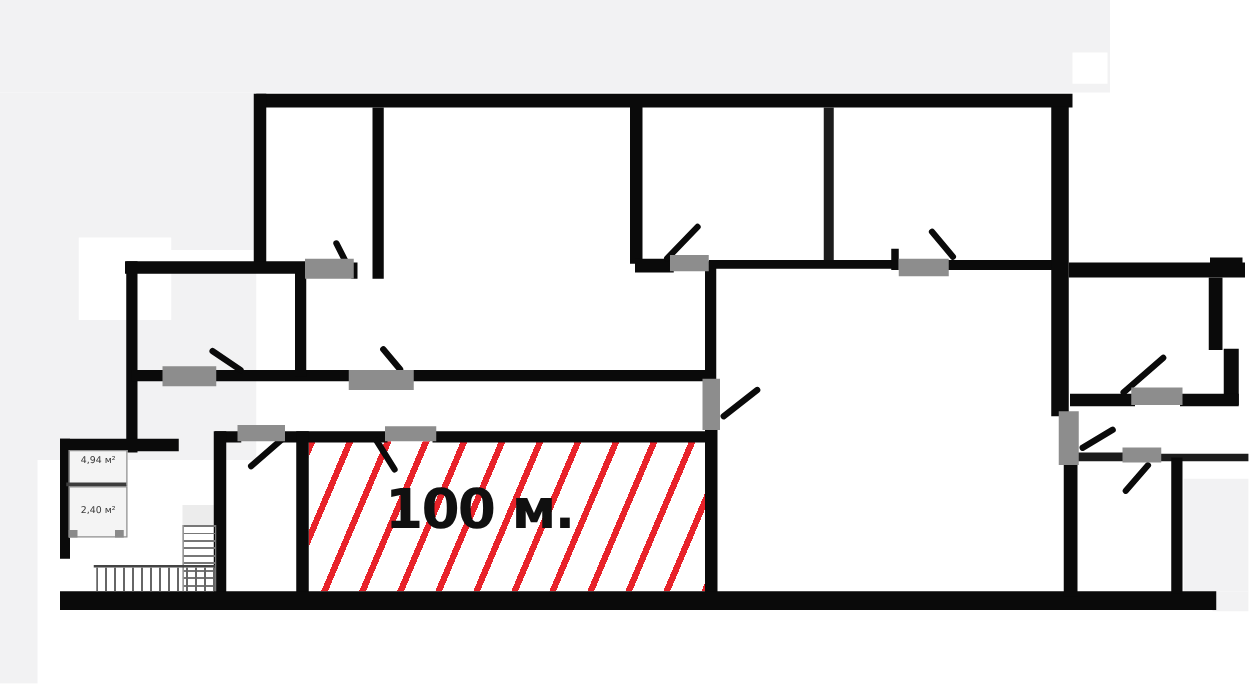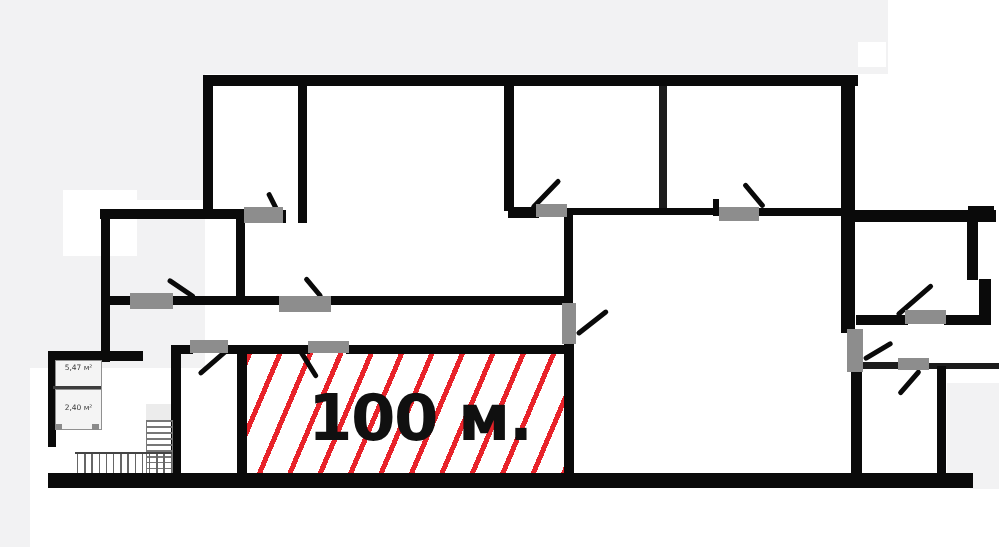--- a/index.html
+++ b/index.html
@@ -13,21 +13,21 @@
   .wall{position:absolute;background:var(--wall,#0a0a0a);z-index:2;}
   .wall.thin{background:#1c1c1c;}
   .door{position:absolute;background:var(--door-marker,#8d8d8d);z-index:4;}
   .swing{position:absolute;height:5px;background:var(--wall,#0a0a0a);border-radius:3px;transform-origin:0 50%;z-index:3;}
   .hatch{
     position:absolute;left:247px;top:353px;width:317px;height:120px;z-index:1;
     background:repeating-linear-gradient(113deg,var(--hatch-red,#e8232a) 0 5px,transparent 5px 28px);
   }
   .area-label{
     position:absolute;left:308px;top:386px;z-index:5;
-    font-size:64px;font-weight:bold;letter-spacing:-1.5px;line-height:1;
+    font-size:44px;font-weight:bold;letter-spacing:-1.5px;line-height:1;
     color:var(--area-label-text,#101010);white-space:nowrap;
   }
   .small-room{
     position:absolute;background:var(--small-room-fill,#f4f4f4);
     border:1px solid #909090;z-index:2;display:flex;align-items:flex-start;justify-content:center;
   }
   .small-room .lbl{
     font-size:7.5px;color:var(--small-label-text,#3a3a3a);line-height:1;white-space:nowrap;
   }
   .divider{position:absolute;background:#3c3c3c;z-index:3;}
@@ -117,21 +117,21 @@
   <div class="swing" style="left:199px;top:372px;width:37px;transform:rotate(-41deg);"></div>
   <div class="swing" style="left:300px;top:348px;width:32px;transform:rotate(58deg);"></div>
   <div class="swing" style="left:864px;top:357px;width:33px;transform:rotate(-31deg);"></div>
   <div class="swing" style="left:532px;top:206px;width:40px;transform:rotate(-46deg);"></div>
   <div class="swing" style="left:744px;top:181px;width:31px;transform:rotate(50deg);"></div>
   <div class="swing" style="left:897px;top:313px;width:47px;transform:rotate(-41deg);"></div>
   <div class="swing" style="left:899px;top:392px;width:32px;transform:rotate(-49deg);"></div>
   <div class="swing" style="left:577px;top:332px;width:39px;transform:rotate(-38deg);"></div>
 
   <div class="small-room" style="left:55px;top:360px;width:45px;height:27px;">
-    <span class="lbl" style="margin-top:3px;">5,47 м²</span>
+    <span class="lbl" style="margin-top:3px;">4,94 м²</span>
   </div>
   <div class="divider" style="left:53px;top:386px;width:48px;height:3px;"></div>
   <div class="small-room" style="left:55px;top:389px;width:45px;height:39px;">
     <span class="lbl" style="margin-top:14px;">2,40 м²</span>
   </div>
   <div class="thresh" style="left:55px;top:424px;width:7px;height:6px;"></div>
   <div class="thresh" style="left:92px;top:424px;width:7px;height:6px;"></div>
 
   <div class="stairs-v-landing"></div>
   <div class="stairs-v"></div>

